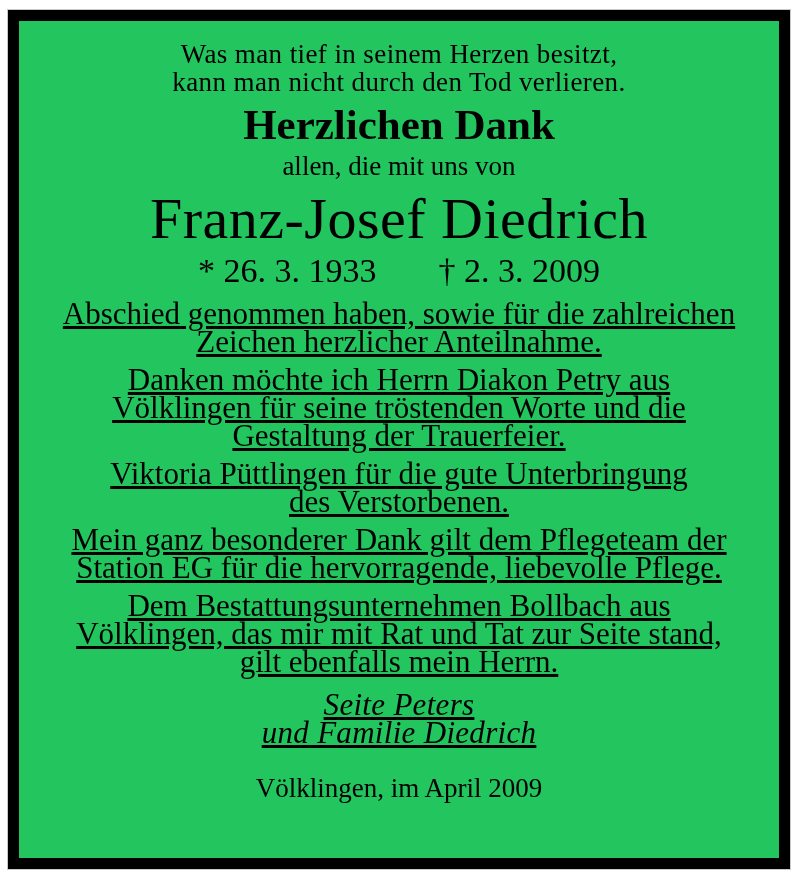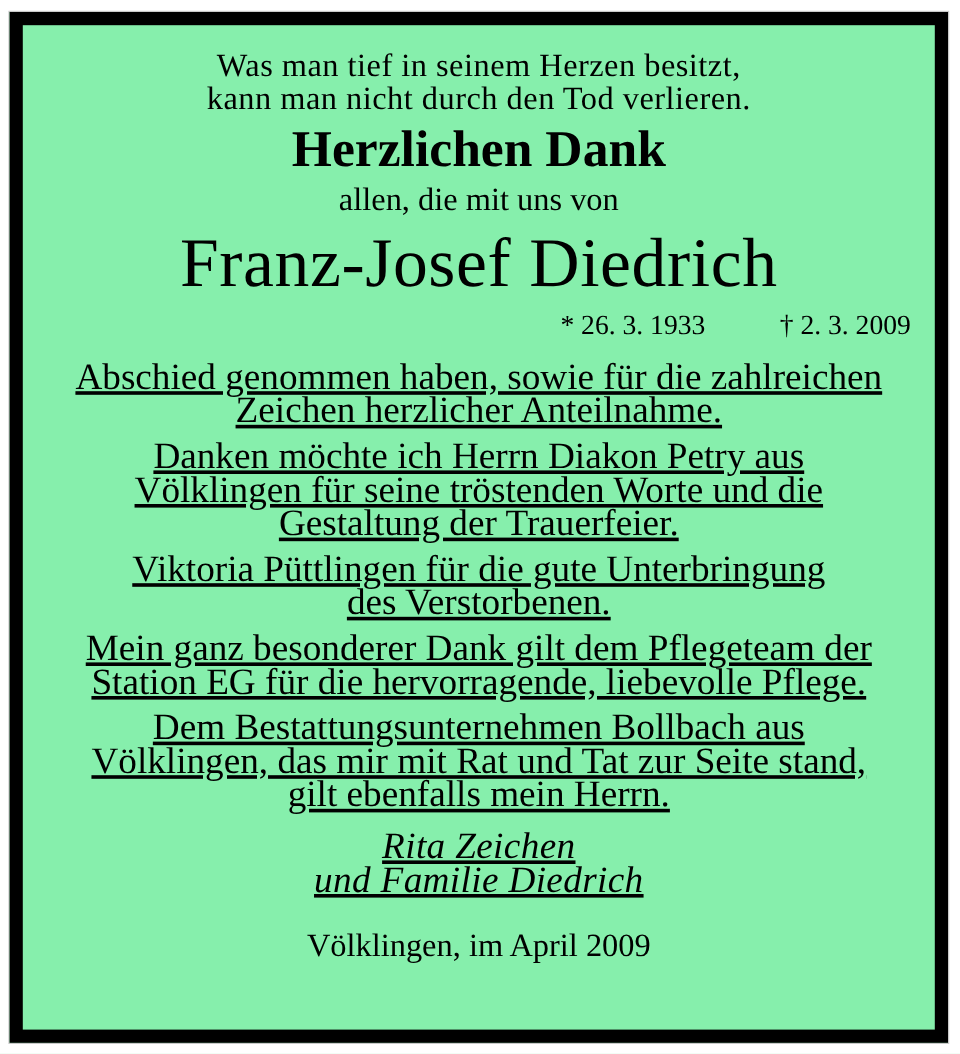--- a/index.html
+++ b/index.html
@@ -16,21 +16,21 @@
   }
   .frame {
     position: absolute;
     left: 8px;
     top: 10px;
     width: 782px;
     height: 859px;
     box-sizing: border-box;
     border: 11px solid #000000;
     box-shadow: 0 0 0 1px #c9c9c9;
-    background: #86efac;
+    background: #22c55e;
   }
   .inner {
     box-sizing: border-box;
     width: 100%;
     height: 100%;
     padding: 19px 20px 0 20px;
     text-align: center;
     color: #000000;
     font-family: "Liberation Serif", "DejaVu Serif", serif;
   }
@@ -57,23 +57,23 @@
     margin-top: 10px;
     font-size: 58px;
     line-height: 58px;
     font-weight: normal;
     letter-spacing: 0.5px;
     white-space: nowrap;
   }
   .dates-row {
     margin-top: 9px;
     display: flex;
-    justify-content: flex-end;
+    justify-content: center;
     gap: 62px;
-    font-size: 23px;
+    font-size: 34px;
     line-height: 28px;
   }
   .dates-row .date {
     white-space: nowrap;
   }
   .paragraphs {
     margin-top: 15px;
   }
   .para + .para {
     margin-top: 10px;
@@ -140,21 +140,21 @@
           <div class="para-line">Station EG für die hervorragende, liebevolle Pflege.</div>
         </div>
         <div class="para">
           <div class="para-line">Dem Bestattungsunternehmen Bollbach aus</div>
           <div class="para-line">Völklingen, das mir mit Rat und Tat zur Seite stand,</div>
           <div class="para-line">gilt ebenfalls mein Herrn.</div>
         </div>
       </div>
 
       <div class="signature">
-        <div class="para-line">Rita Zeichen</div>
+        <div class="para-line">Seite Peters</div>
         <div class="para-line">und Familie Diedrich</div>
       </div>
 
       <div class="dateline">Völklingen, im April 2009</div>
 
     </div>
   </div>
 </div>
 
 </body></html>

